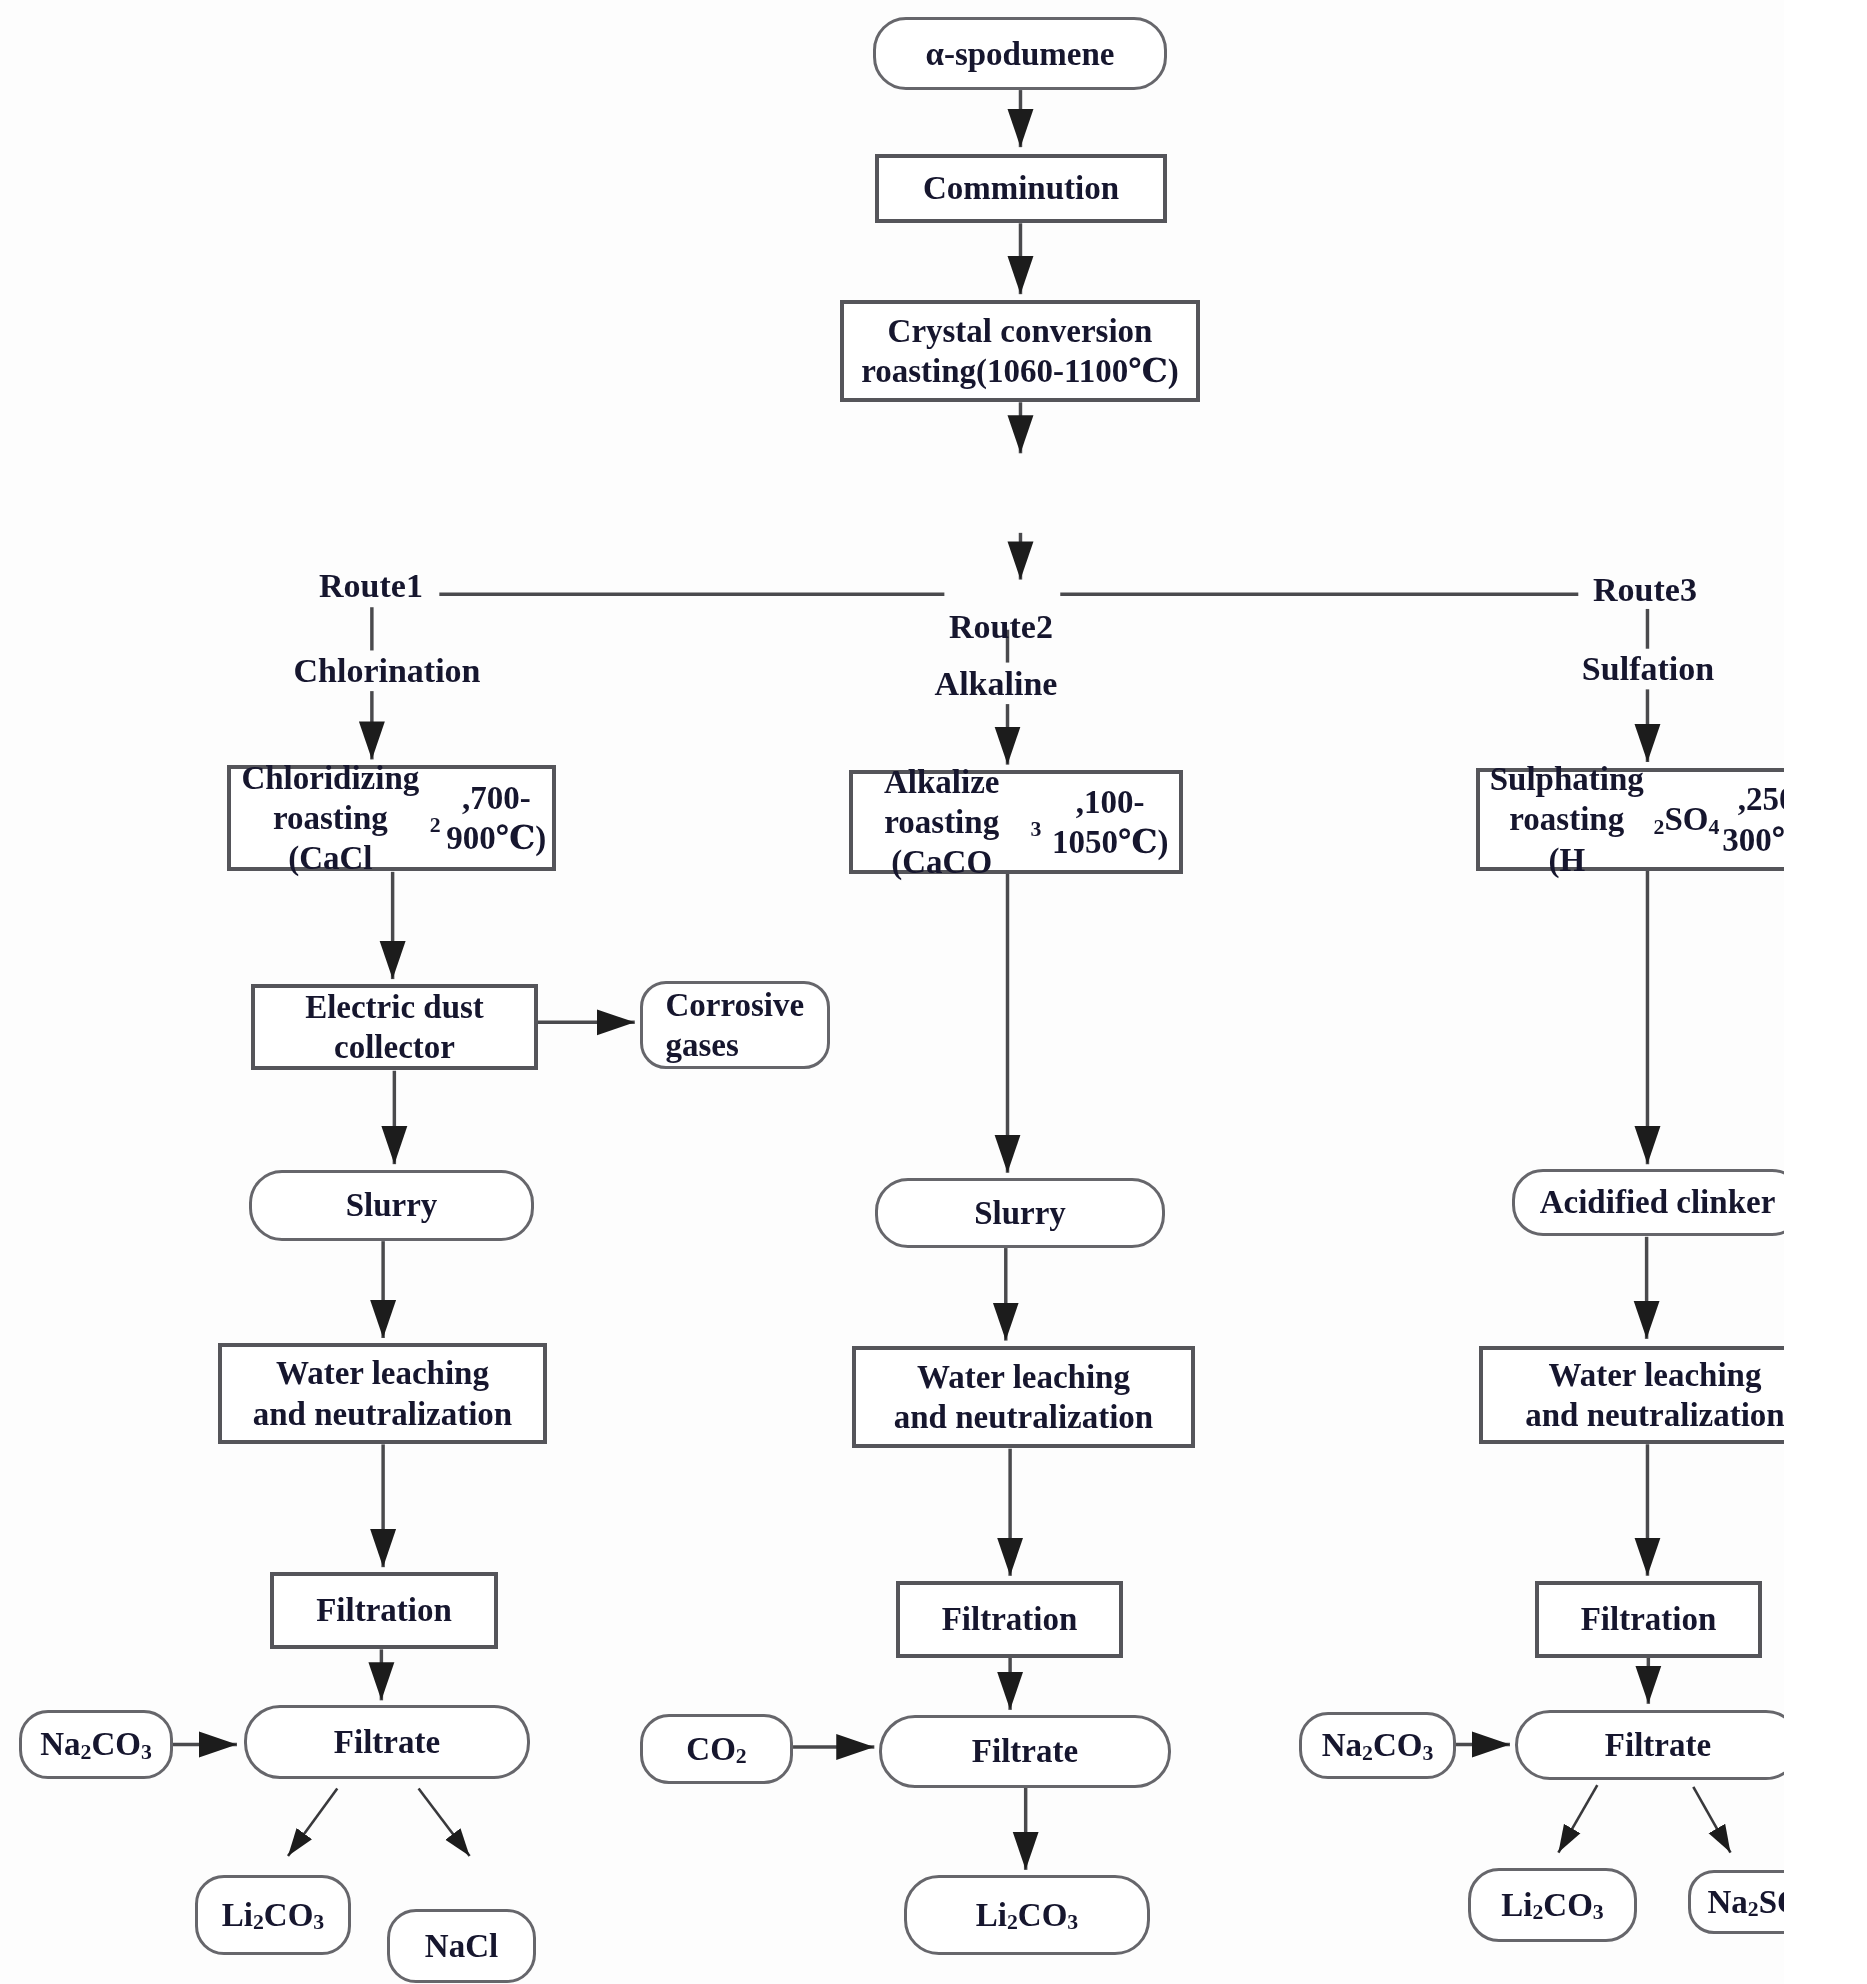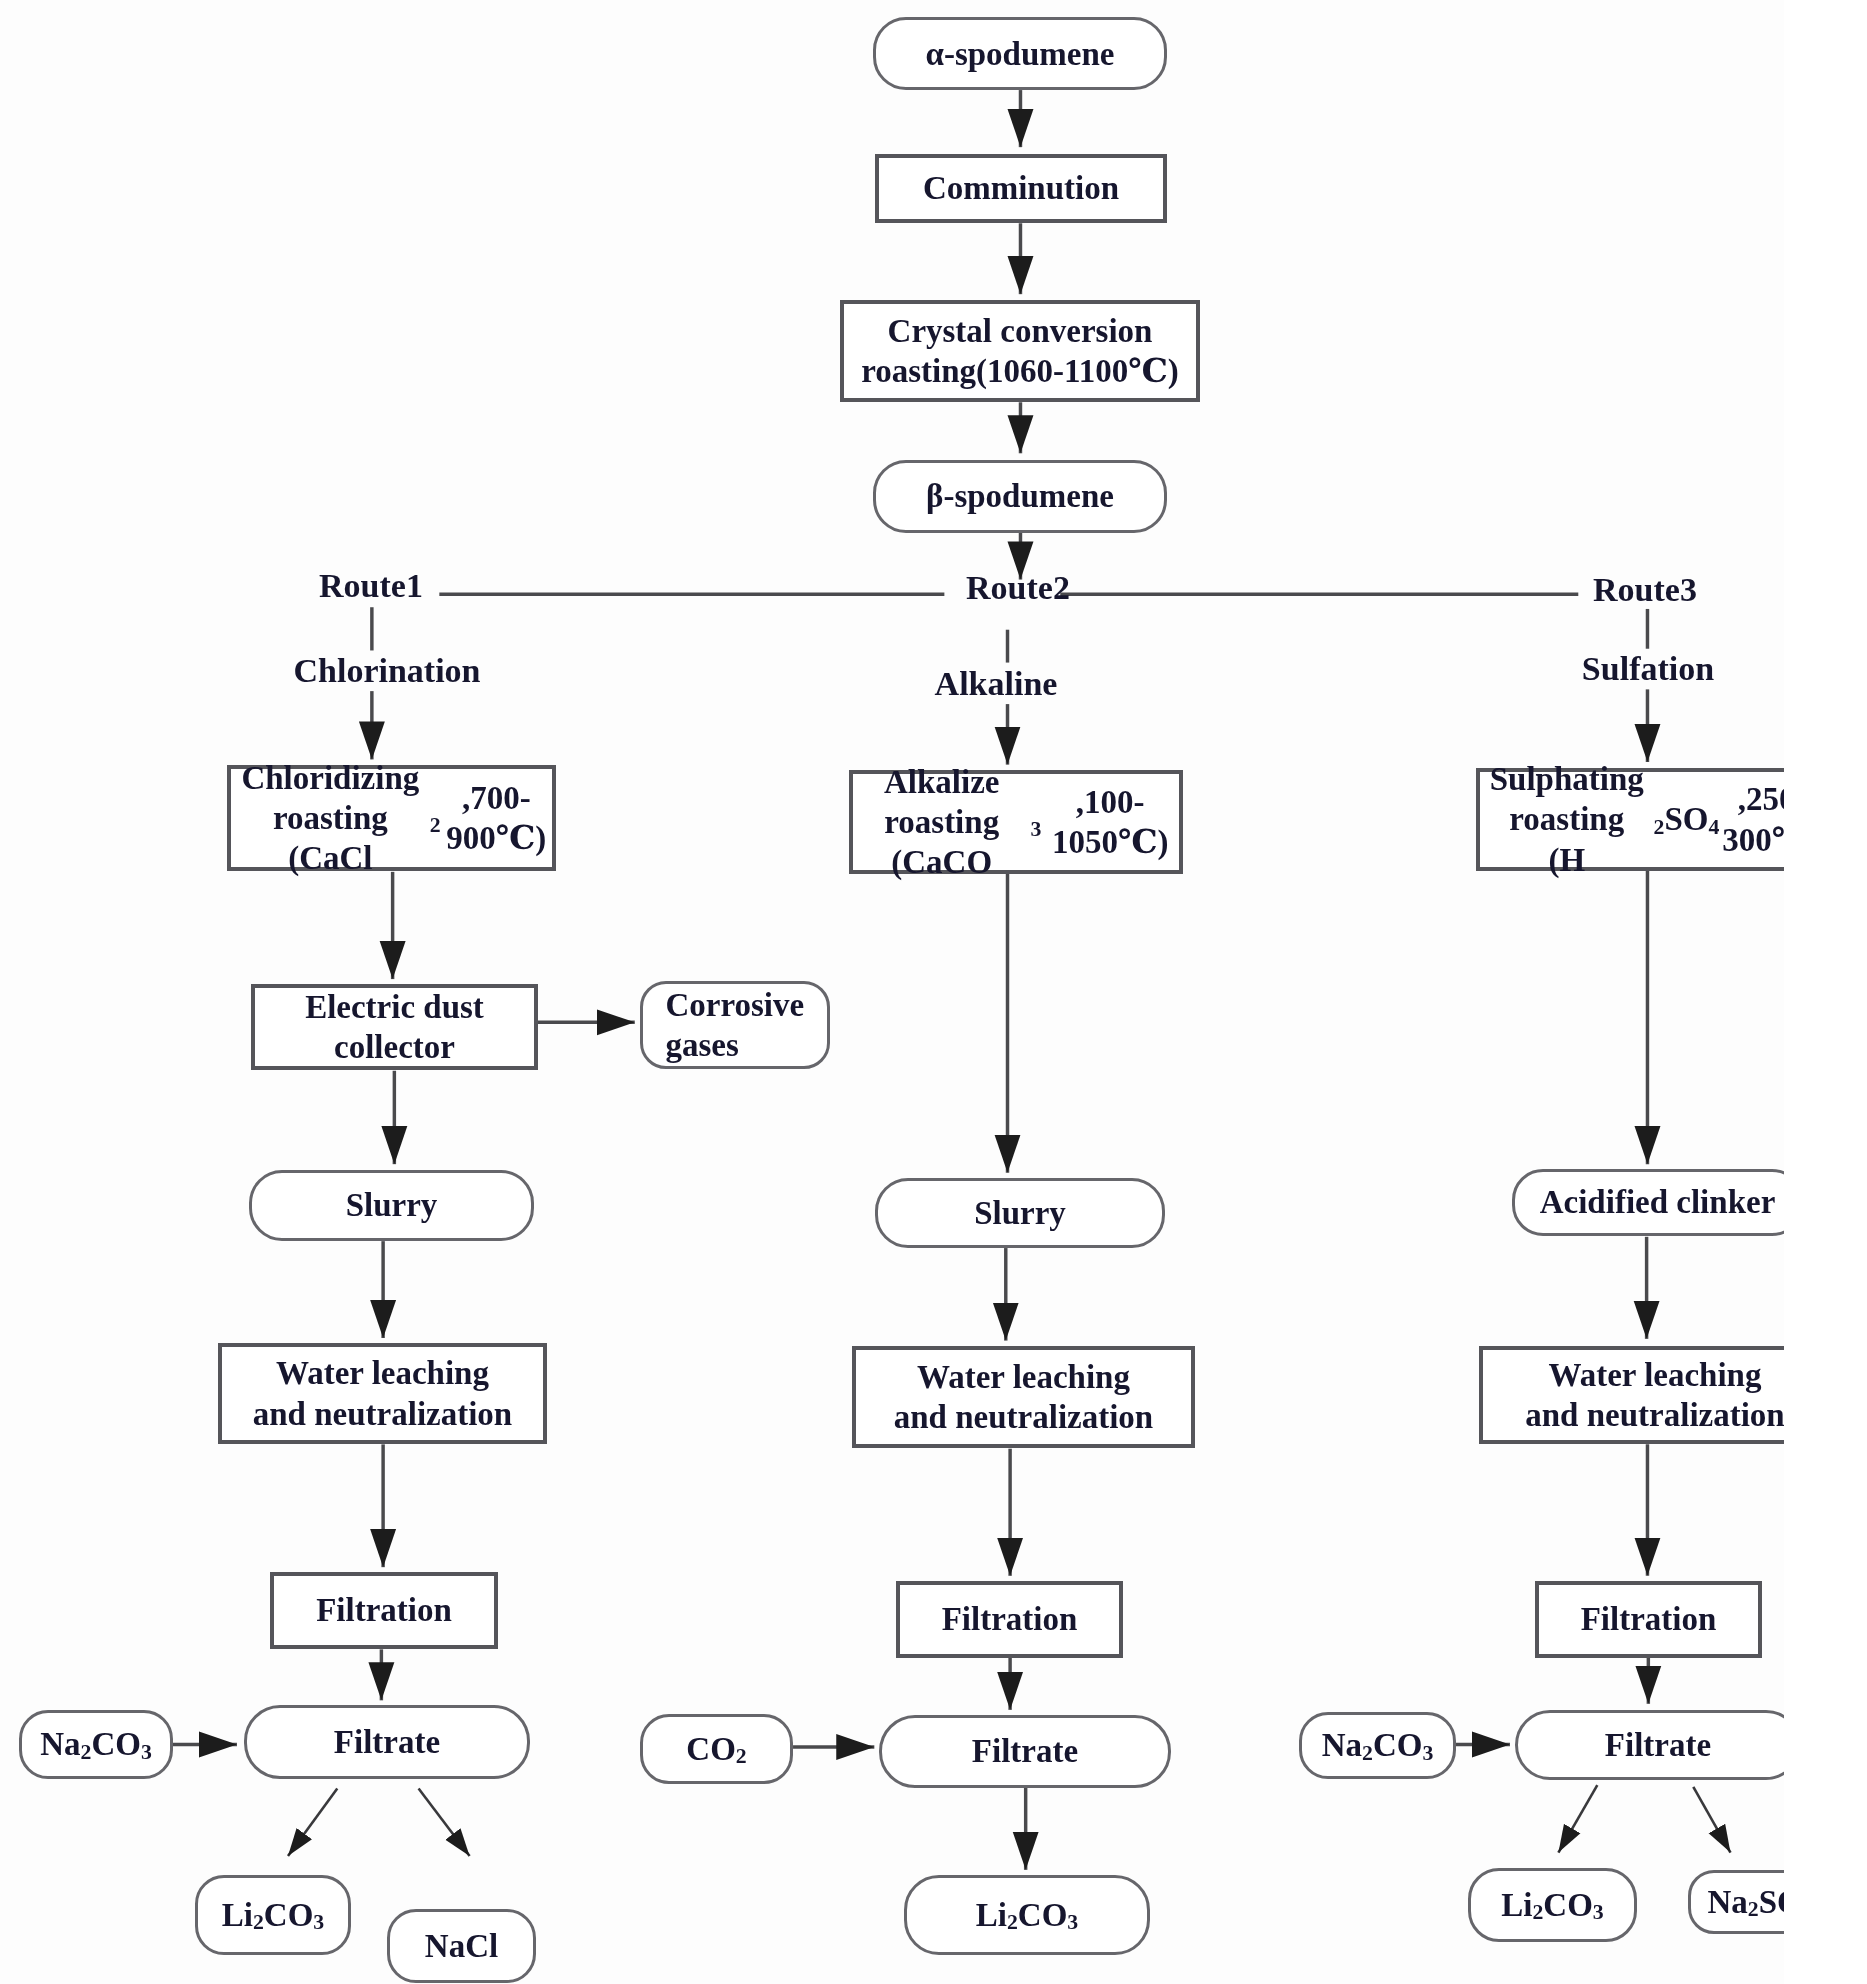--- a/index.html
+++ b/index.html
@@ -81,24 +81,23 @@
     <line class="ln" x1="1906" y1="1917" x2="1906" y2="1970" marker-end="url(#ah)"></line>
     <line class="ln" x1="1683" y1="2017" x2="1746" y2="2017" marker-end="url(#ah)"></line>
     <line class="lnt" x1="1847" y1="2064" x2="1802" y2="2142" marker-end="url(#ahs)"></line>
     <line class="lnt" x1="1958" y1="2066" x2="2001" y2="2142" marker-end="url(#ahs)"></line>
   </svg>
 
   <div class="node pill" style="left:873px;top:17.3px;width:294px;height:73px;border-radius:33px;">α-spodumene</div>
   <div class="node rect" style="left:875px;top:154px;width:292px;height:69px;">Comminution</div>
   <div class="node rect" style="left:840px;top:300px;width:360px;height:102px;">Crystal conversion
 roasting(1060-1100℃)</div>
-  <div class="node pill" style="left:873px;top:460px;width:294px;height:73px;border-radius:33px;">β-spodumene</div>
 
   <div class="lbl" style="left:371px;top:586px;">Route1</div>
-  <div class="lbl" style="left:1001px;top:588px;margin-left:17px;">Route2</div>
+  <div class="lbl" style="left:1001px;top:627px;">Route2</div>
   <div class="lbl" style="left:1645px;top:590px;">Route3</div>
   <div class="lbl" style="left:387px;top:671px;">Chlorination</div>
   <div class="lbl" style="left:996px;top:684px;">Alkaline</div>
   <div class="lbl" style="left:1648px;top:669px;">Sulfation</div>
 
   <div class="node rect" style="left:227px;top:765px;width:329px;height:106px;">Chloridizing roasting
 (CaCl<sub>2</sub> ,700-900℃)</div>
   <div class="node pill left" style="left:640px;top:981px;width:190px;height:88px;border-radius:26px;">Corrosive
 gases</div>
   <div class="node rect" style="left:251px;top:984px;width:287px;height:86px;">Electric dust

